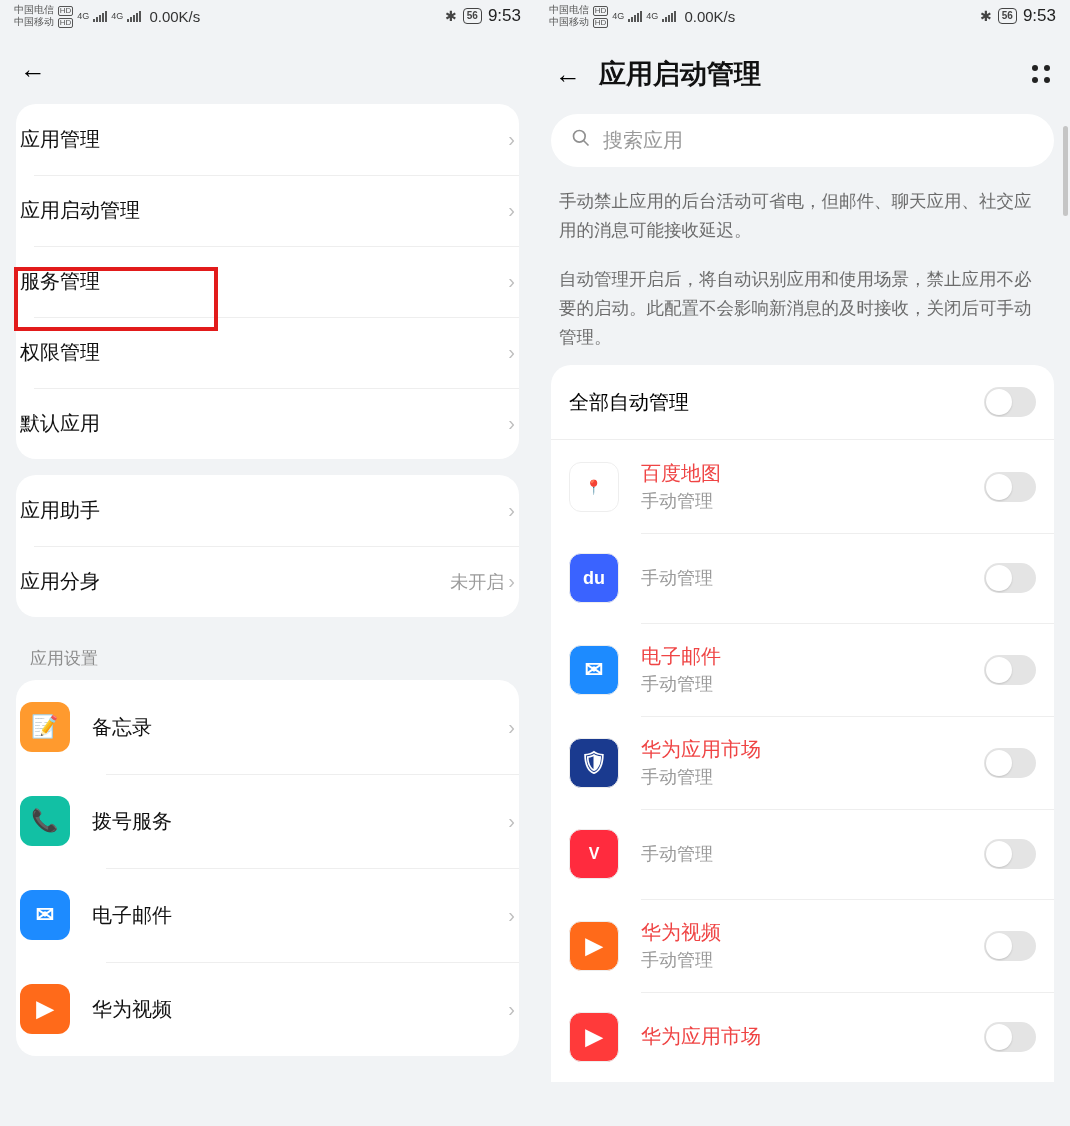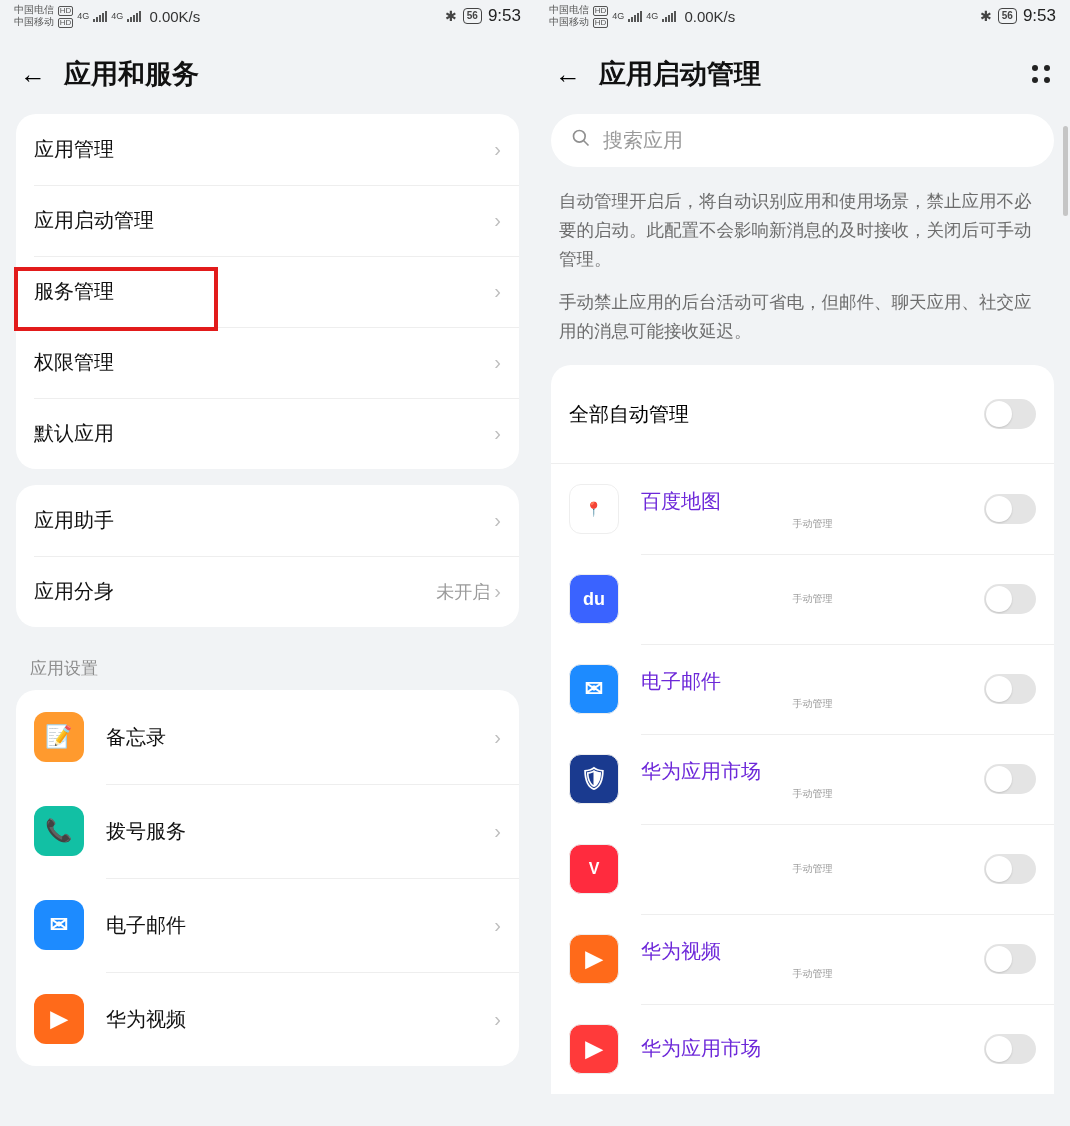--- a/index.html
+++ b/index.html
@@ -44,21 +44,21 @@
   .more-dots span { width:6px; height:6px; background:#222; border-radius:50%; }
   
   .card {
     background:#fff;
     border-radius:20px;
     margin: 0 16px 16px 16px;
     overflow:hidden;
   }
   .row {
     display:flex; align-items:center;
-    padding: 22px 18px;
+    padding: 22px 4px;
     position:relative;
   }
   .row + .row::before {
     content:""; position:absolute; left:18px; right:0; top:0;
     height:1px; background:#eee;
   }
   .row.with-icon + .row.with-icon::before { left: 90px; }
   .row .label { font-size:20px; color:#111; flex:1; }
   .row .value { font-size:18px; color:#9a9a9a; margin-right:4px; }
   .row .chev { color:#bfbfbf; font-size:20px; }
@@ -101,24 +101,24 @@
   
   .app-row {
     display:flex; align-items:center;
     padding:20px 18px;
     position:relative;
   }
   .app-row + .app-row::before {
     content:""; position:absolute; left:90px; right:0; top:0; height:1px; background:#eee;
   }
   .app-row .info { flex:1; display:flex; flex-direction:column; gap:2px; }
-  .app-row .name { font-size:20px; color:#6d28d9; }
-  .app-row .sub { font-size:10px; color:#9a9a9a;text-align:center; }
+  .app-row .name { font-size:20px; color:#ef4444; }
+  .app-row .sub { font-size:18px; color:#9a9a9a; }
   .section-head {
-    display:flex; align-items:center; padding:34px 18px; border-bottom:1px solid #eee;
+    display:flex; align-items:center; padding:22px 18px; border-bottom:1px solid #eee;
   }
   .section-head .label { font-size:20px; font-weight:500; flex:1; }
   .scrollbar { position:absolute; right:2px; top:126px; width:5px; height:90px; background:#c5c5c5; border-radius:3px; }
   .sig-bars { display:inline-flex; align-items:flex-end; gap:1px; height:12px; }
   .sig-bars i { width:2px; background:#555; display:block; }
 </style>
 </head>
 <body>
 
 <div class="phone">
@@ -148,21 +148,20 @@
     </div>
     <div class="status-right">
       <span>✱</span>
       <span class="battery-box">56</span>
       <span style="font-size:17px; color:#222">9:53</span>
     </div>
   </div>
 
   <div class="title-row">
     <span class="back">←</span>
-    <h1>应用和服务</h1>
   </div>
 
   <div class="highlight-box"></div>
 
   <div class="card">
     <div class="row">
       <span class="label">应用管理</span>
       <span class="chev">›</span>
     </div>
     <div class="row">
@@ -277,22 +276,22 @@
       <svg width="20" height="20" viewBox="0 0 24 24" fill="none" stroke="#8f8f8f" stroke-width="2">
           <circle cx="10" cy="10" r="7"></circle>
           <line x1="21" y1="21" x2="15" y2="15"></line>
         </svg>
     </span>
     <input type="text" placeholder="搜索应用" style="">
   </div>
 
   <div class="scrollbar"></div>
 
+  <p class="desc" style="padding-bottom:20px">手动禁止应用的后台活动可省电，但邮件、聊天应用、社交应用的消息可能接收延迟。</p>
   <p class="desc">自动管理开启后，将自动识别应用和使用场景，禁止应用不必要的启动。此配置不会影响新消息的及时接收，关闭后可手动管理。</p>
-  <p class="desc" style="padding-bottom:20px">手动禁止应用的后台活动可省电，但邮件、聊天应用、社交应用的消息可能接收延迟。</p>
 
   <div class="card" style="margin-bottom:0; border-radius:20px 20px 0 0;">
     <div class="section-head">
       <span class="label">全部自动管理</span>
       <div class="toggle"></div>
     </div>
 
     <div class="app-row">
       <div class="app-icon" style="background:#ffffff;border:1px solid #eee">
           <span style="font-size:14px;">📍</span>

